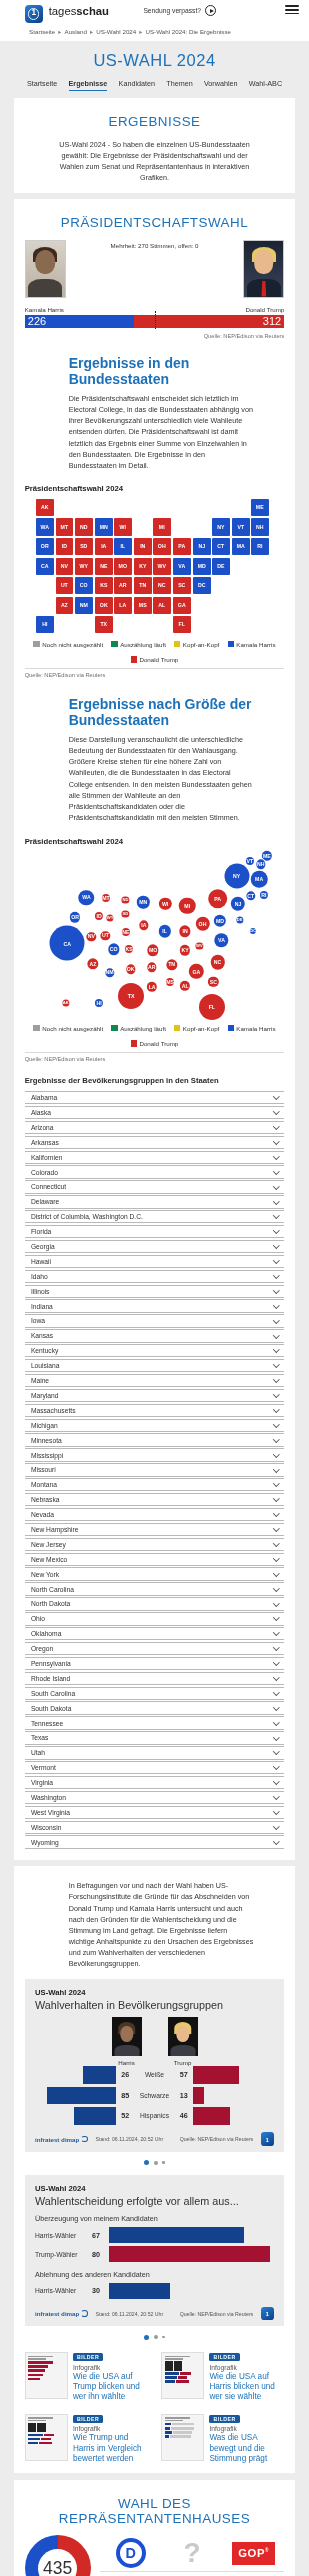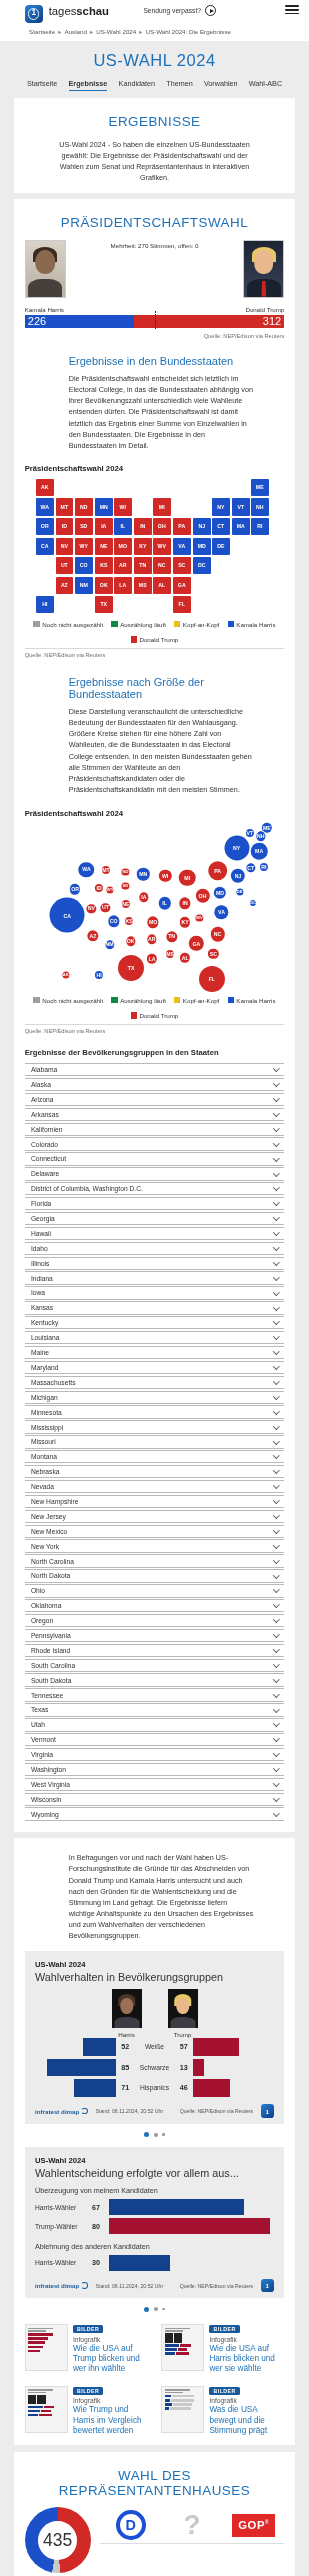--- a/index.html
+++ b/index.html
@@ -2,21 +2,21 @@
 <html lang="de" style="font-size:8.2px"><head>
 <meta charset="utf-8">
 <style>
   * { margin:0; padding:0; box-sizing:border-box; }
   html,body { background:#ececec; font-family:"Liberation Sans",sans-serif; color:#2b2b2b; }
   body { width:309px; margin:0 auto; }
   .page { width:309px; }
   .card { background:#fff; margin:0 14.4px 6.2px 14.4px; padding:9.3px 10.3px; }
   h1.banner-title { text-align:center; color:#1d71b8; font-size:16.5px; font-weight:500; letter-spacing:0.5px; }
   .section-title { text-align:center; color:#1d71b8; font-size:13.4px; font-weight:500; letter-spacing:0.5px; margin:7.2px 0 9.3px; }
-  .sub-head { color:#1d71b8; font-size:11px; font-weight:400; margin-bottom:6.2px; }
+  .sub-head { color:#1d71b8; font-size:14px; font-weight:700; margin-bottom:6.2px; }
   .indent { margin-left:44px; margin-right:31px; }
   .body-text { font-size:7.2px; line-height:1.55; color:#333; }
   .chart-label { font-weight:bold; font-size:7.7px; margin:13.4px 0 5.2px; color:#222; }
   .src { font-size:5.7px; color:#6f6f6f; }
   .src-right { text-align:right; margin-top:5.2px; }
   hr.thin { border:none; border-top:0.5px solid #d9d9d9; margin:5.2px 0 3.1px; }
 
   
   .site-header { background:#fff; padding:5.2px 10.3px 0 25px; }
   .hdr-row { display:flex; align-items:flex-start; }
@@ -617,21 +617,21 @@
               <div class="mhair"></div>
               <div class="mface"></div>
               <div class="mbody"></div>
             </div><span>Trump</span></div>
       </div>
       <div id="bfly-rows">
           <div class="bfly-row">
             <div class="bfly-left">
               <div class="bar" style="width: 41%;"></div>
             </div>
-            <span class="bfly-val">52</span>
+            <span class="bfly-val">26</span>
             <span class="bfly-cat">Weiße</span>
             <span class="bfly-val">57</span>
             <div class="bfly-right">
               <div class="bar" style="width: 57%;"></div>
             </div>
           </div>
           <div class="bfly-row">
             <div class="bfly-left">
               <div class="bar" style="width: 85%;"></div>
             </div>
@@ -639,21 +639,21 @@
             <span class="bfly-cat">Schwarze</span>
             <span class="bfly-val">13</span>
             <div class="bfly-right">
               <div class="bar" style="width: 13%;"></div>
             </div>
           </div>
           <div class="bfly-row">
             <div class="bfly-left">
               <div class="bar" style="width: 52%;"></div>
             </div>
-            <span class="bfly-val">71</span>
+            <span class="bfly-val">52</span>
             <span class="bfly-cat">Hispanics</span>
             <span class="bfly-val">46</span>
             <div class="bfly-right">
               <div class="bar" style="width: 46%;"></div>
             </div>
           </div>
         </div>
       <div class="ig-footer">
         <span class="ifd">
             <span>infratest dimap</span>

